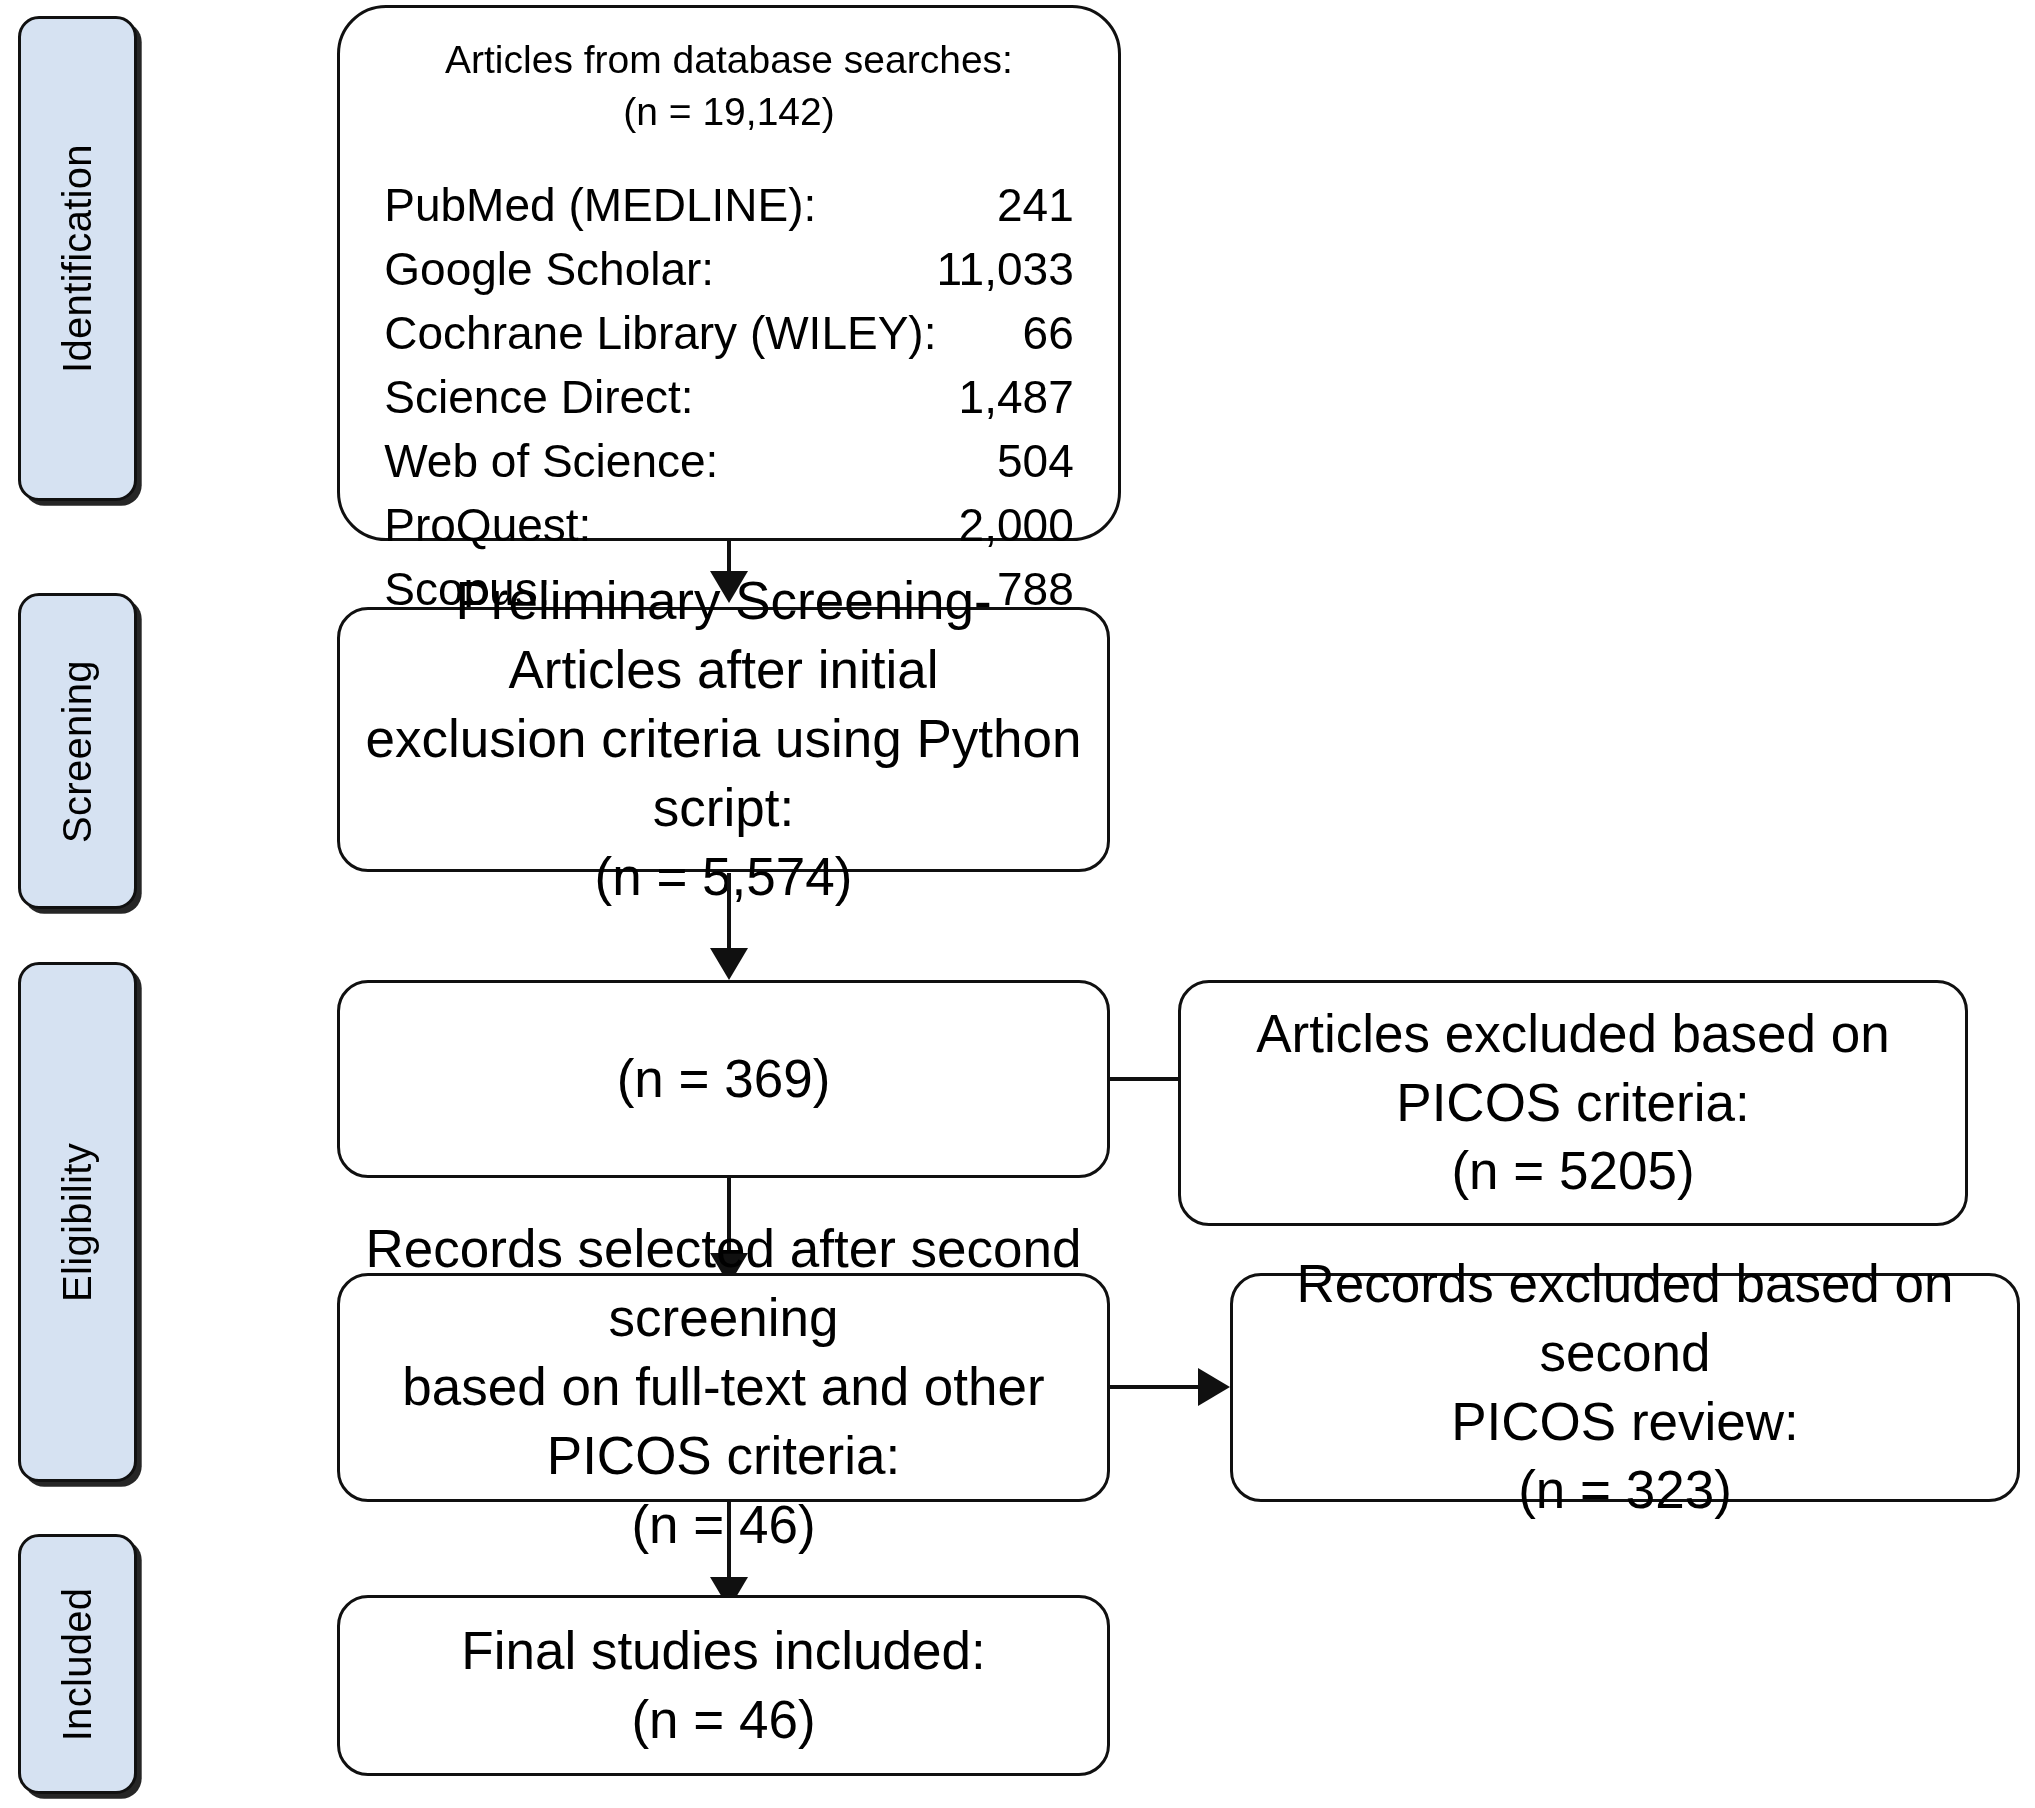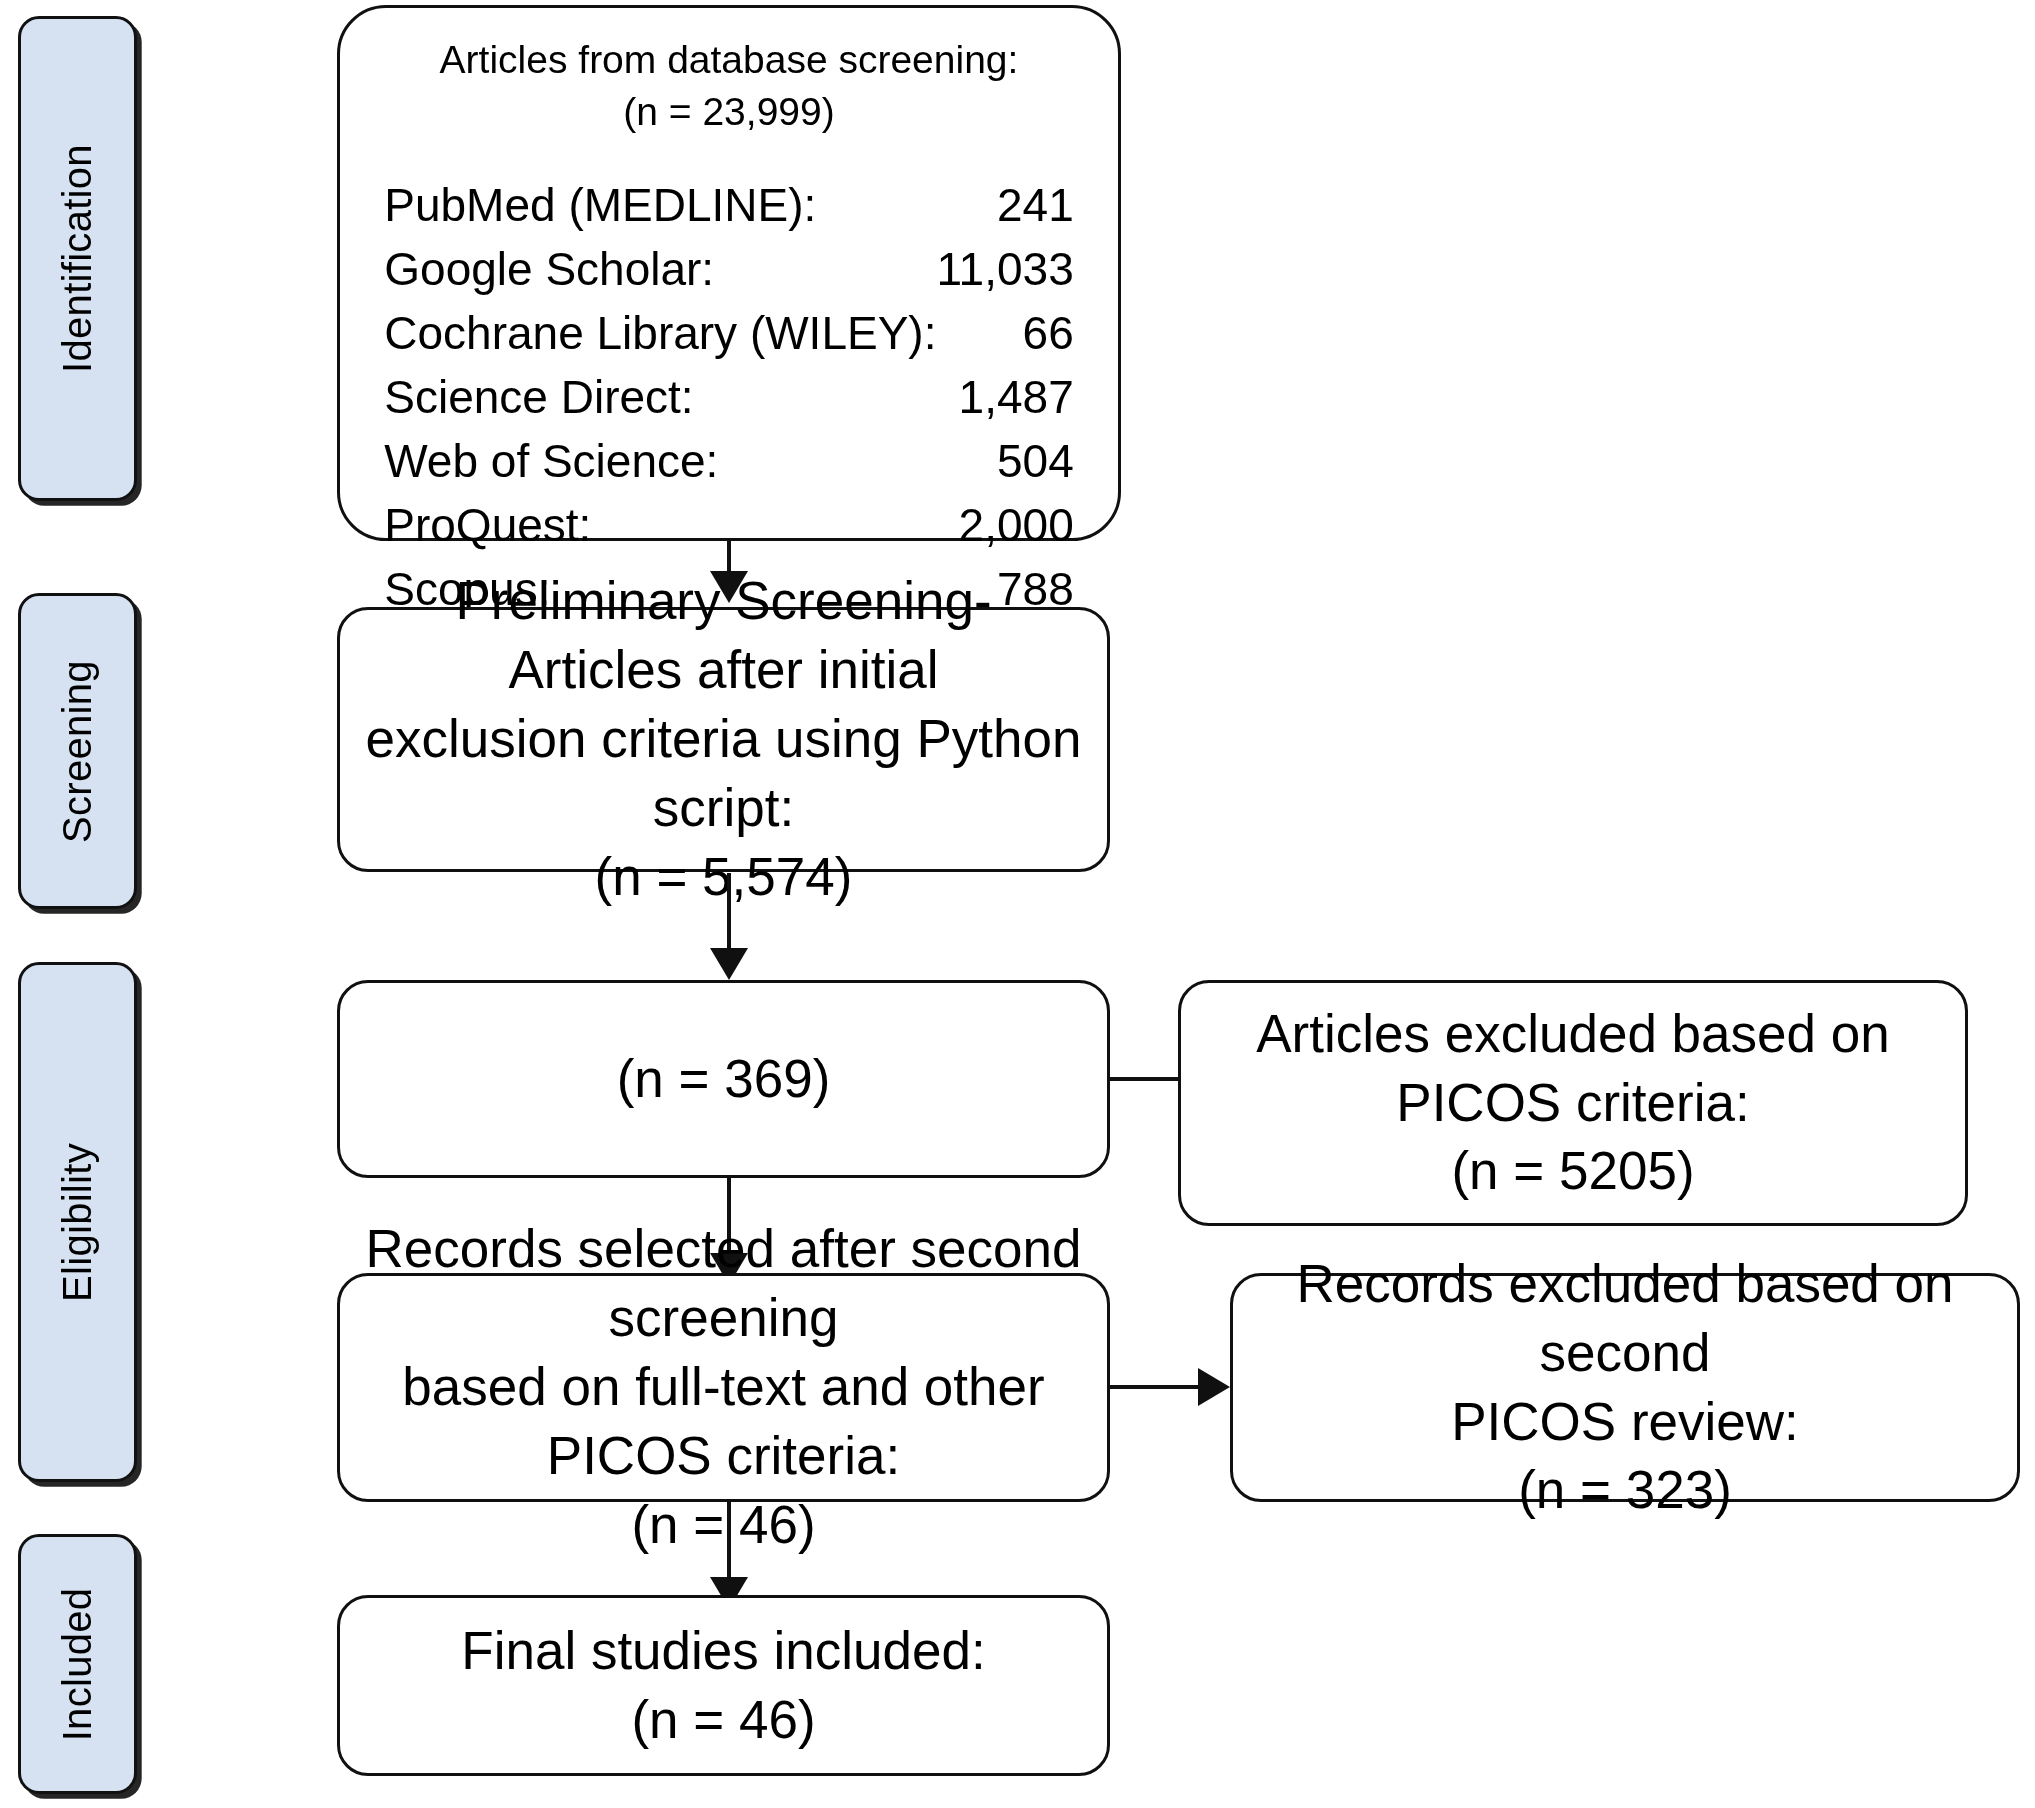--- a/index.html
+++ b/index.html
@@ -106,22 +106,22 @@
     <div class="stage-label">Eligibility</div>
   </div>
 
   <div class="stage" style="left:18px;top:1534px;width:119px;height:260px;">
     <div class="stage-label">Included</div>
   </div>
 
   <div class="node box-ident" style="left:337px;top:5.2px;width:784px;height:536px;">
     <div class="ident-inner">
       <div class="ident-head">
-        <div>Articles from database screening:</div>
-        <div>(n = 23,999)</div>
+        <div>Articles from database searches:</div>
+        <div>(n = 19,142)</div>
       </div>
       <table class="db-table">
         <tbody>
           <tr>
             <td class="db-name">PubMed (MEDLINE):</td>
             <td class="db-count">241</td>
           </tr>
           <tr>
             <td class="db-name">Google Scholar:</td>
             <td class="db-count">11,033</td>

